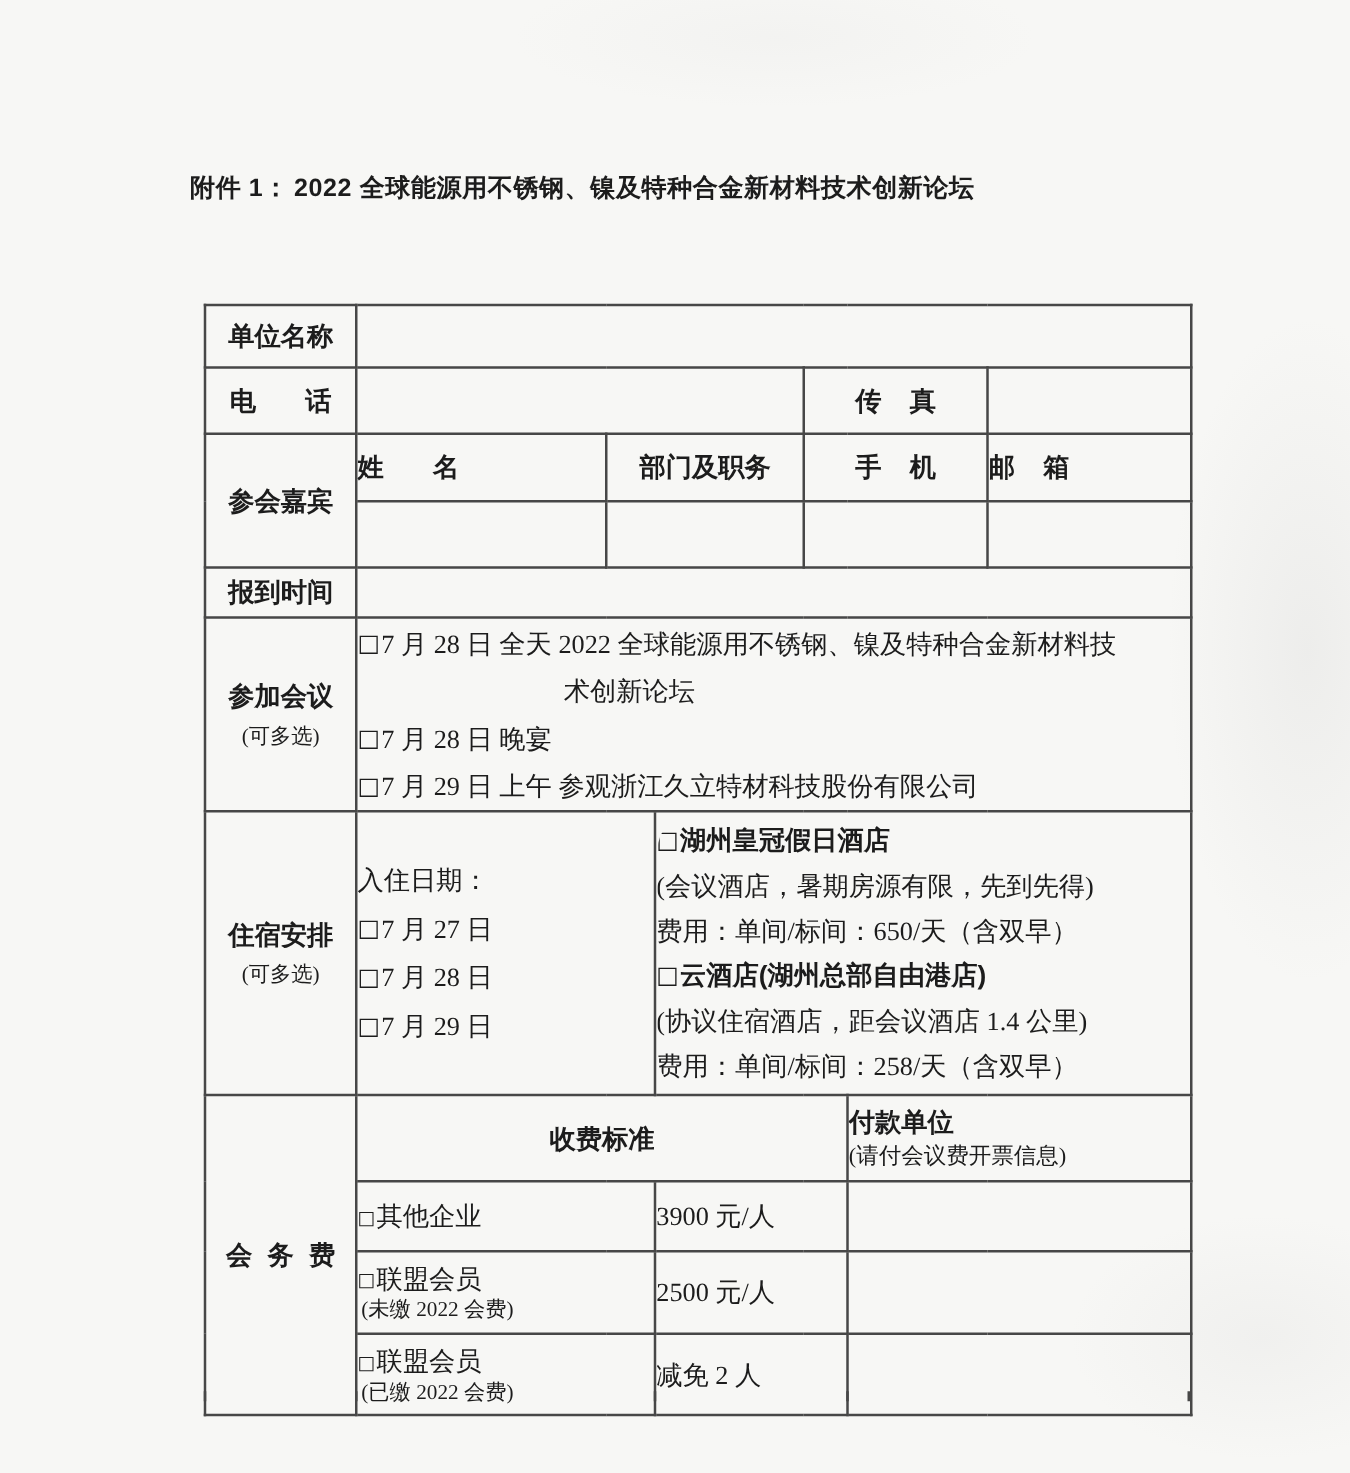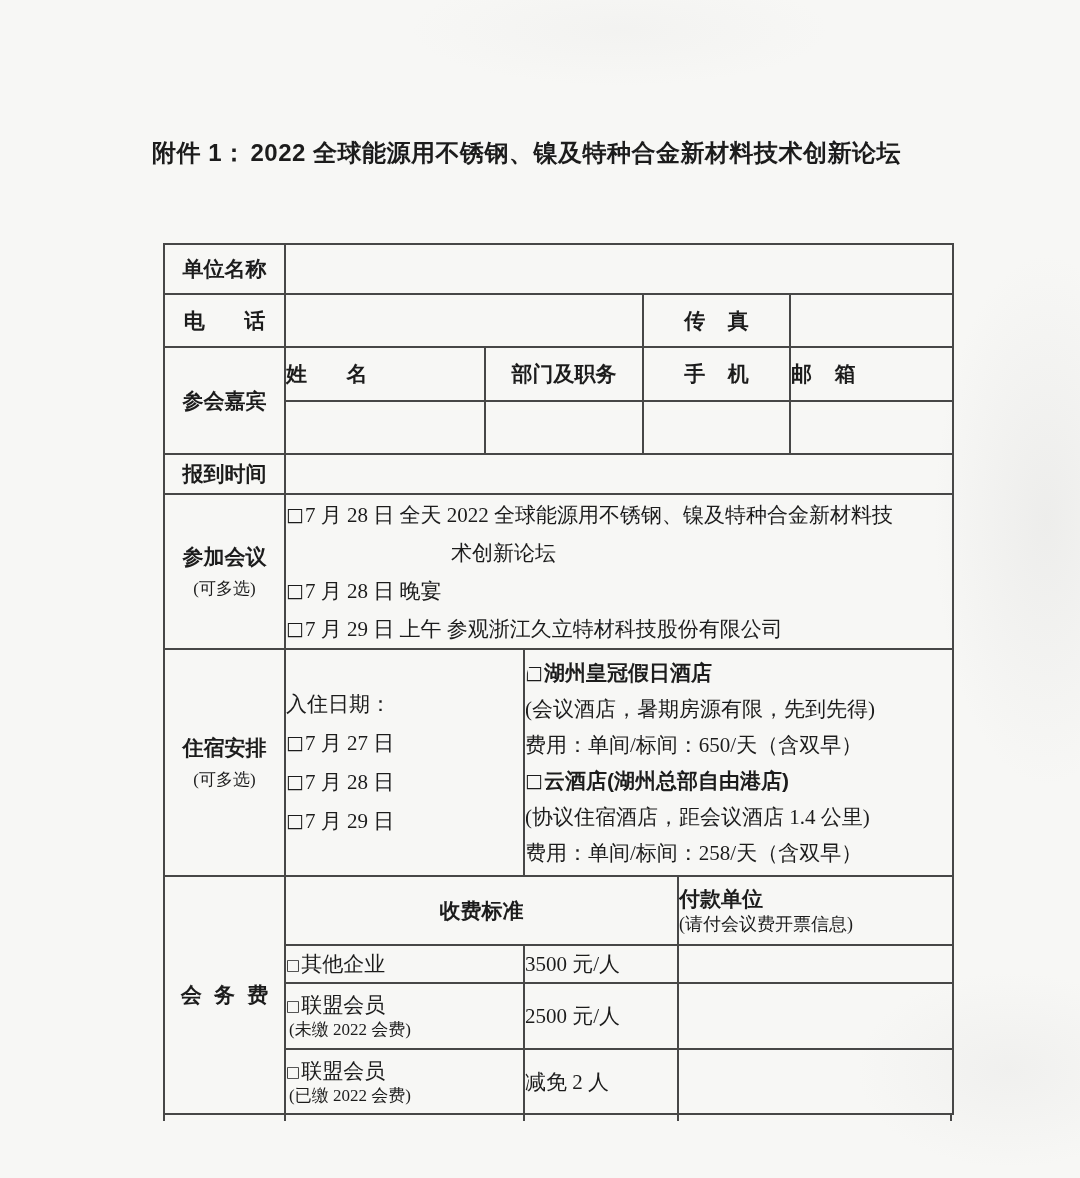--- a/index.html
+++ b/index.html
@@ -14,21 +14,21 @@
     position:relative;width:1080px;height:1178px;
     background:
       radial-gradient(160px 380px at 1046px 520px, rgba(185,185,185,.16), transparent 70%),
       radial-gradient(220px 140px at 1010px 1070px, rgba(190,190,190,.12), transparent 70%),
       radial-gradient(300px 80px at 620px 30px, rgba(205,205,205,.10), transparent 70%),
       #f7f7f5;
   }
   
   .title-line{
     position:absolute;left:152px;top:137px;width:900px;
-    font-size:24px;font-weight:700;letter-spacing:.5px;white-space:nowrap;
+    font-size:20px;font-weight:700;letter-spacing:.5px;white-space:nowrap;
   }
   .title-line .att{margin-right:4px;}
   .subtitle{
     position:absolute;left:136px;top:201px;width:800px;
     text-align:center;font-size:23px;font-weight:600;letter-spacing:2px;
   }
   
   table.form{
     position:absolute;left:163px;top:243px;
     width:789px;border-collapse:collapse;table-layout:fixed;
@@ -170,26 +170,26 @@
 
     <tr style="height:69px">
       <td rowspan="4" class="lbl ws05">会 务 费</td>
       <td colspan="4" class="fee-std-header">收费标准</td>
       <td colspan="2" class="payer-cell">
         <div class="hdr">付款单位</div>
         <div class="sub">(请付会议费开票信息)</div>
       </td>
     </tr>
 
-    <tr style="height:38px">
+    <tr style="height:56px">
       <td colspan="2" class="fee-item serif">
         <div><span class="cb small">□</span><span>其他企业</span></div>
 
       </td>
-      <td colspan="2" class="fee-price serif">3500 元/人</td>
+      <td colspan="2" class="fee-price serif">3900 元/人</td>
       <td colspan="2"></td>
     </tr>
 
     <tr style="height:66px">
       <td colspan="2" class="fee-item serif">
         <div><span class="cb small">□</span><span>联盟会员</span></div>
         <div class="note">(未缴 2022 会费)</div>
       </td>
       <td colspan="2" class="fee-price serif">2500 元/人</td>
       <td colspan="2"></td>

